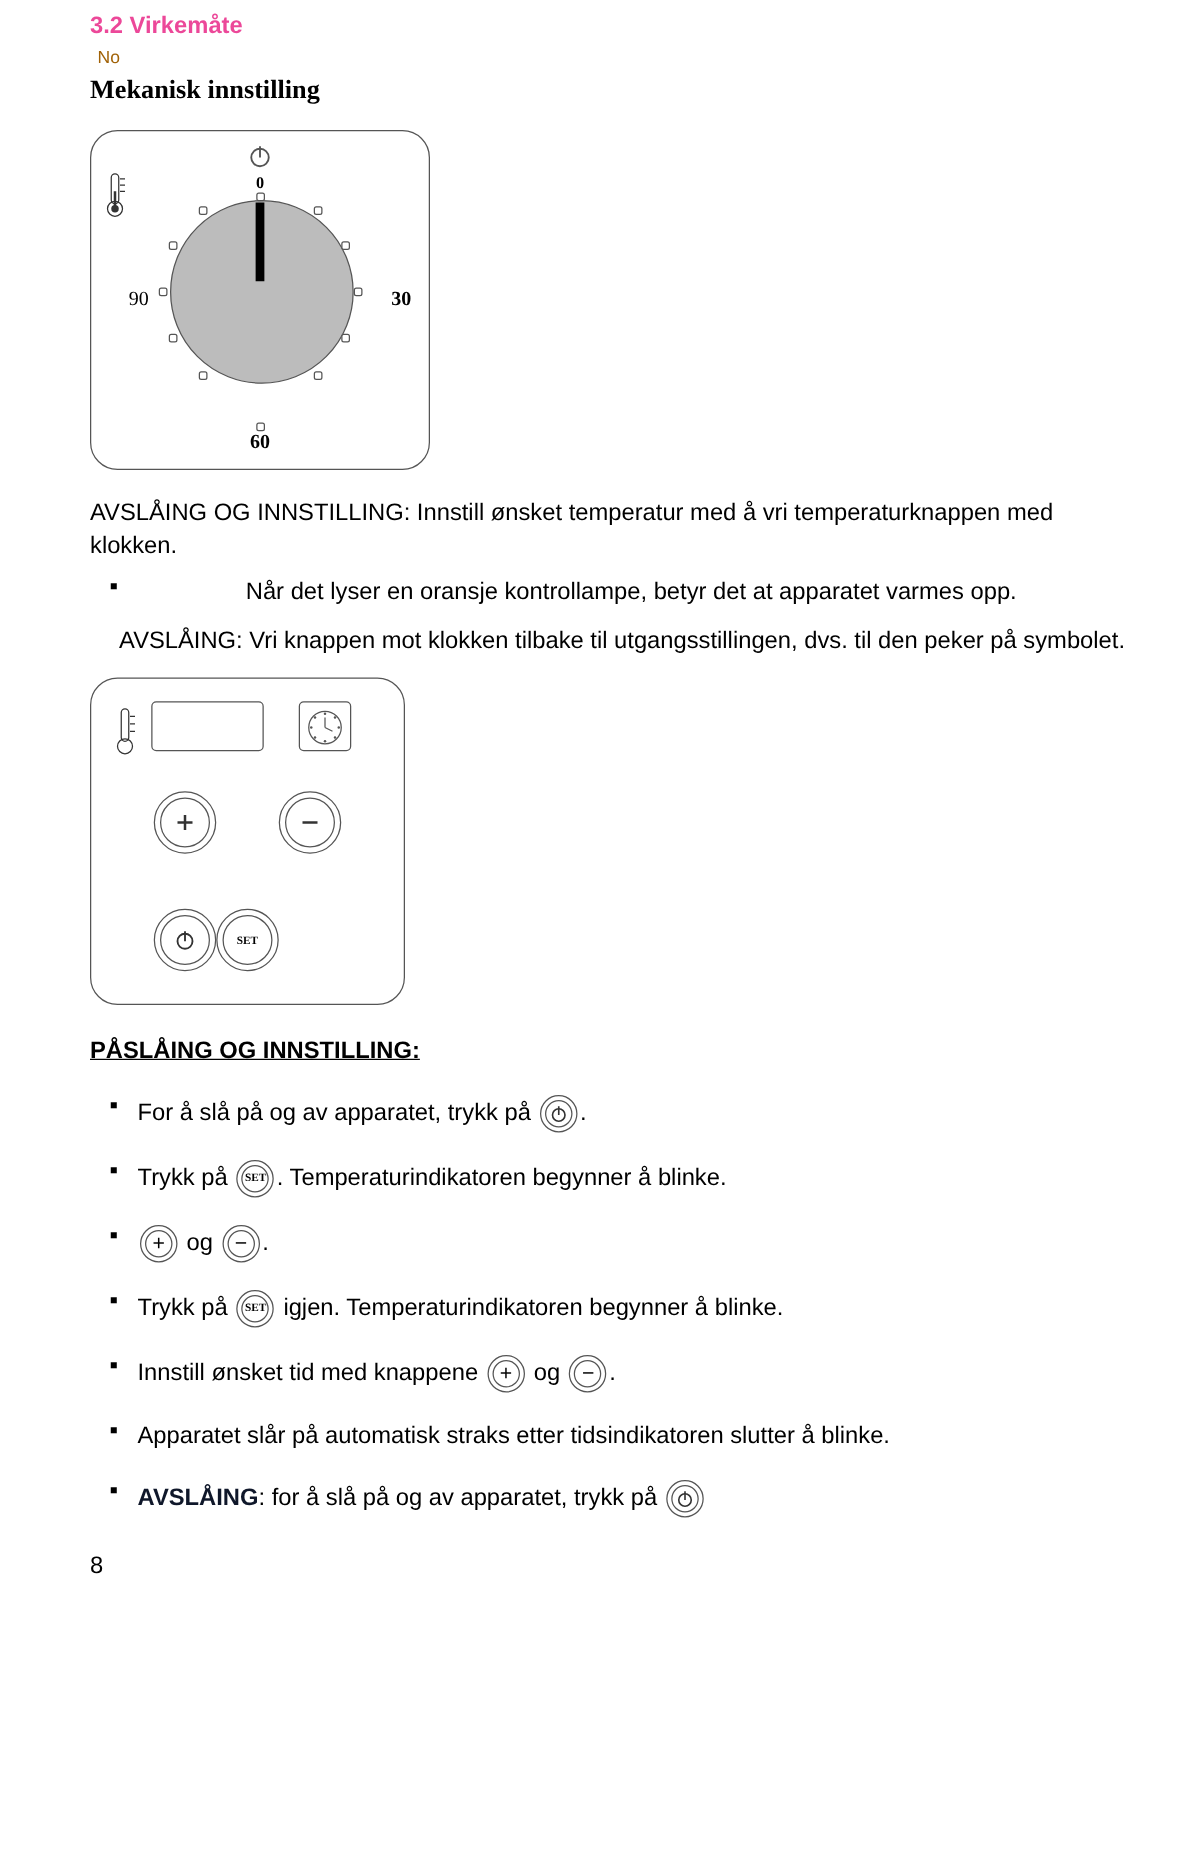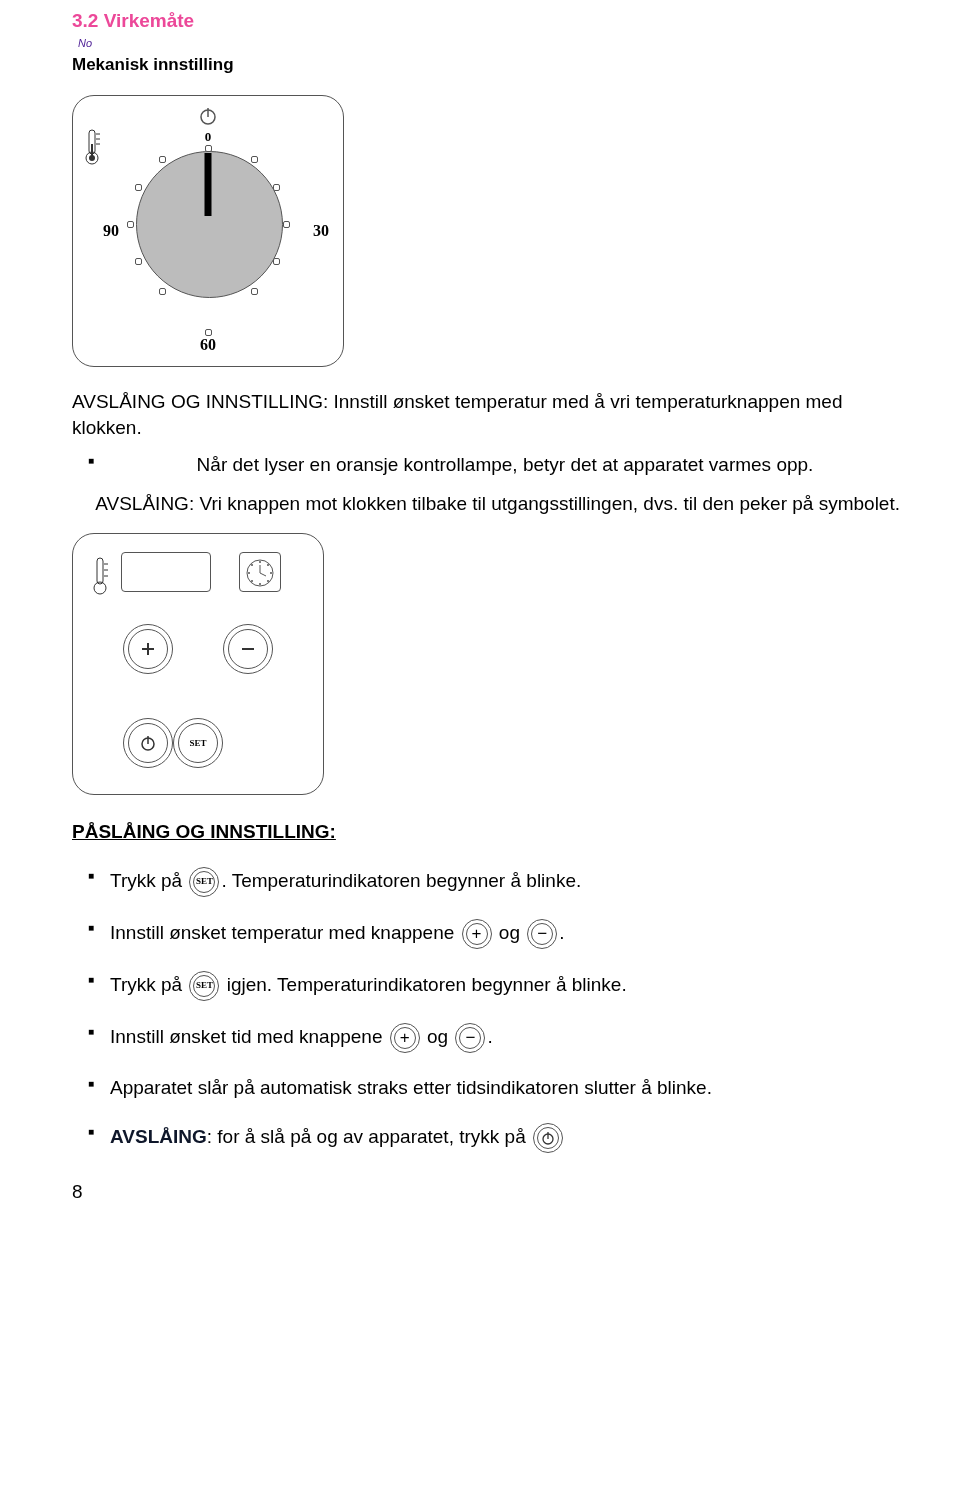--- a/index.html
+++ b/index.html
@@ -15,31 +15,31 @@
     padding: 10px 60px 20px 72px;
     box-sizing: border-box;
   }
   .heading {
     font-weight: bold;
     margin-bottom: 5px;
     color: #ec4899;
     font-size: 19px;
   }
   .heading-no {
-    color: #4c1d95;
-    font-size: 11px;
+    color: #a16207;
+    font-size: 14px;
     margin-bottom: 6px;
     margin-left: 6px;
-    font-style: italic;
   }
   .subheading {
     font-weight: bold;
     margin-bottom: 20px;
     color: #000;
-    font-size: 17px;
+    font-size: 21px;
+    font-family: Liberation Serif, serif;
   }
   .para {
     margin: 0 0  16px 0;
     line-height: 1.35;
   }
   .bold-para {
     font-weight: bold;
     margin-bottom: 24px;
     font-size: 19px;
     text-decoration: underline;
@@ -103,21 +103,21 @@
     font-size: 16px;
     font-weight: bold;
     font-family: Georgia, serif;
   }
   .dial-90 {
     position: absolute;
     top: 50%;
     left: 30px;
     transform: translateY(-50%);
     font-size: 16px;
-    font-weight: bold;
+    font-weight: normal;
     font-family: Georgia, serif;
   }
   .thermometer-small {
     position: absolute;
     top: 30px;
     left: 6px;
   }
   .dial-main {
     position: absolute;
     top: 55px;
@@ -340,27 +340,35 @@
     </div>
     <div class="digital-btn-cluster btn-set">
       <span class="icon-text">SET</span>
     </div>
   </div>
 
   <div class="bold-para">PÅSLÅING OG INNSTILLING:</div>
 
   <ul class="bul">
     <li>
+      <span>For å slå på og av apparatet, trykk på </span>
+      <span class="icon-circle inline-icon">
+        <svg width="14" height="14" viewBox="0 0 14 14">
+            <circle cx="7" cy="8" r="5" fill="none" stroke="#333" stroke-width="1.3"></circle>
+            <line x1="7" y1="1" x2="7" y2="8" stroke="#333" stroke-width="1.3"></line>
+          </svg>
+      </span><span>.</span>
+    </li>
+    <li>
       <span>Trykk på </span>
       <span class="icon-circle inline-icon">
           <span class="icon-text">SET</span>
         </span><span>. Temperaturindikatoren begynner å blinke.</span>
     </li>
     <li>
-      <span>Innstill ønsket temperatur med knappene </span>
       <span class="icon-circle inline-icon">
           <span class="plusminus">+</span>
         </span>
       <span>og </span>
       <span class="icon-circle inline-icon">
           <span class="plusminus">−</span>
         </span><span>.</span>
     </li>
     <li>
       <span>Trykk på </span>

